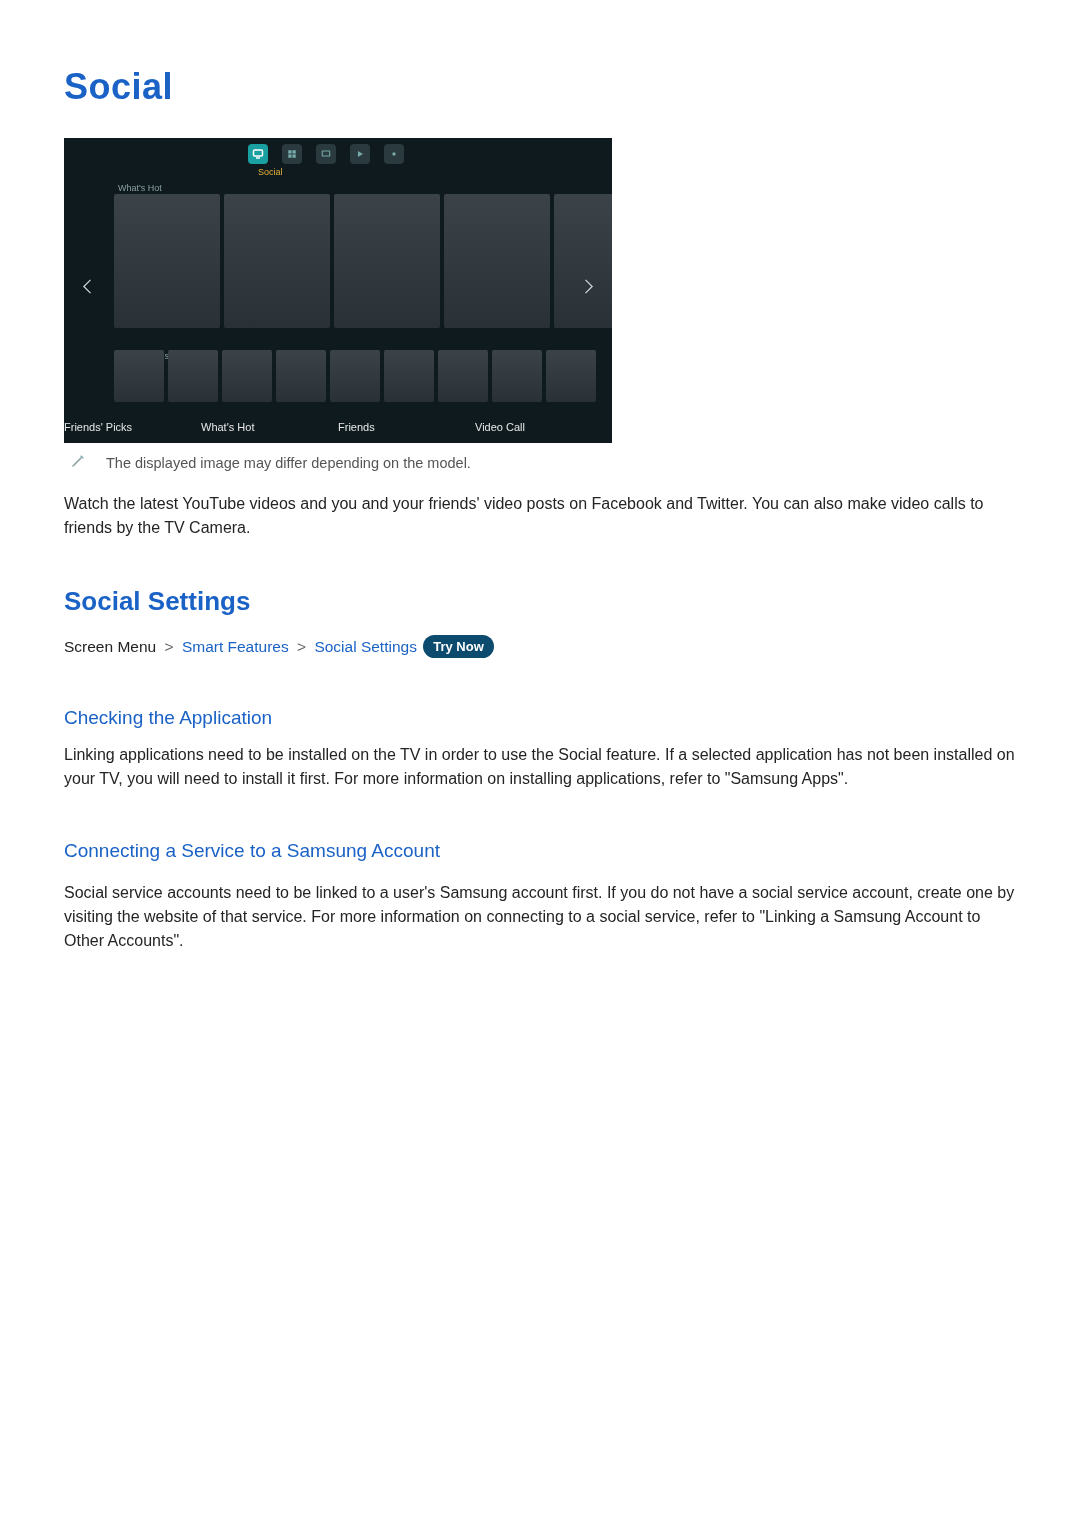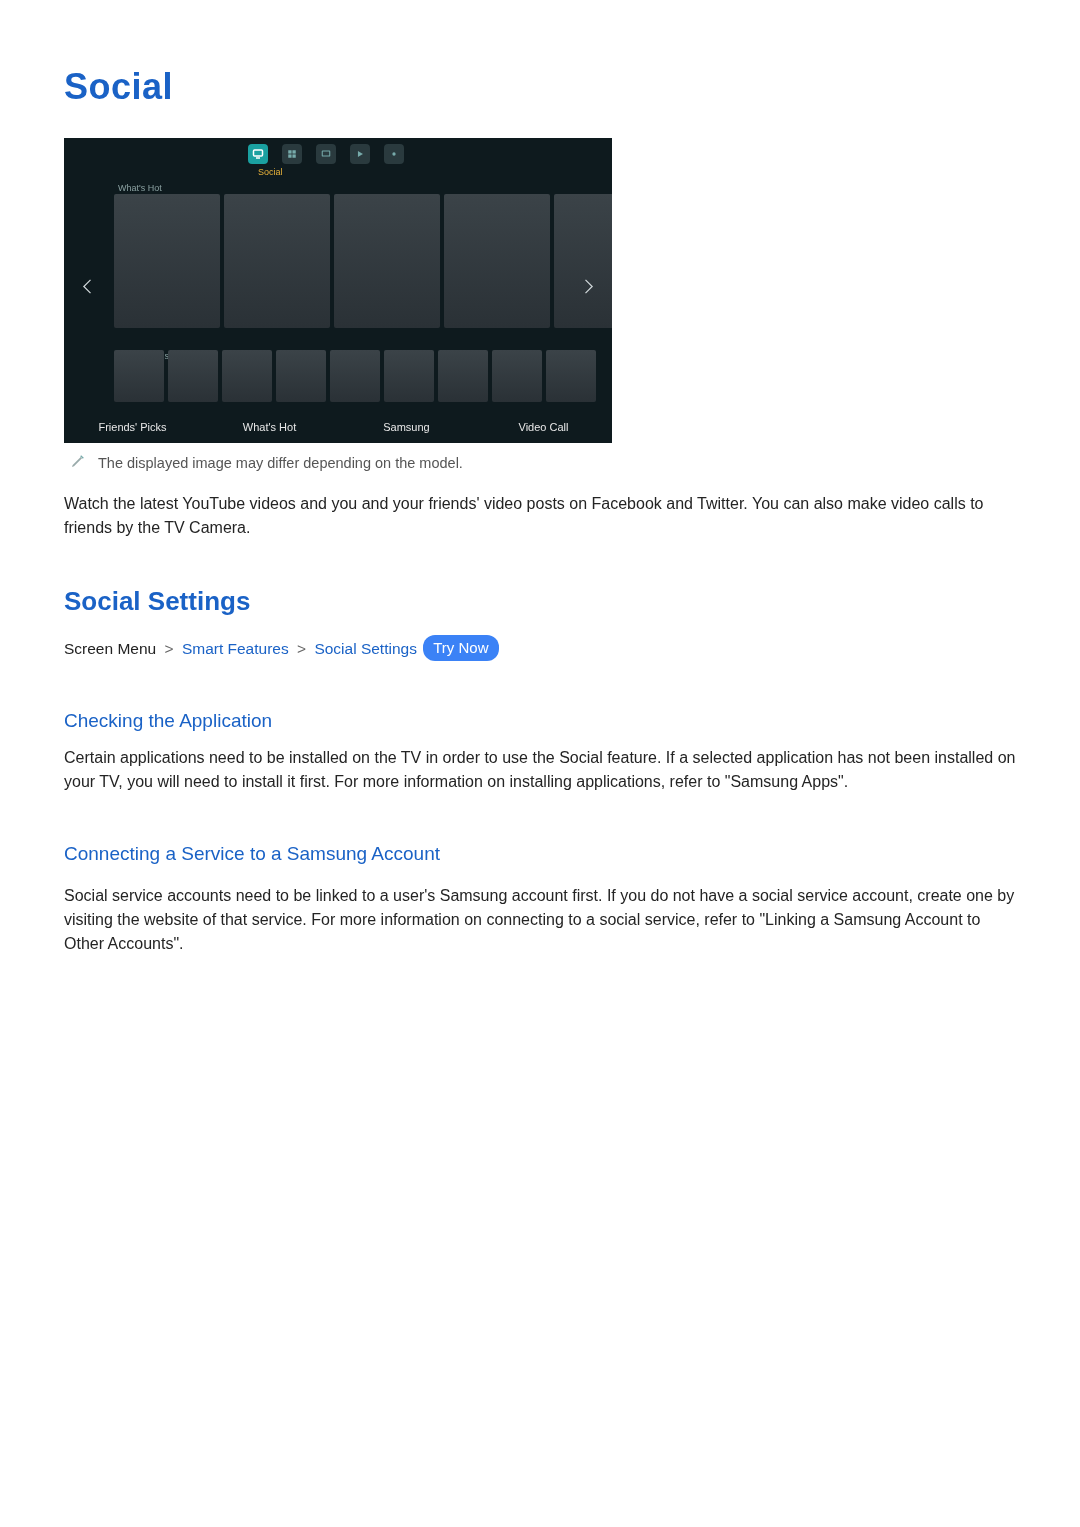--- a/index.html
+++ b/index.html
@@ -97,27 +97,27 @@
     position: absolute;
     bottom: 8px;
     left: 0;
     right: 0;
     display: flex;
     color: #e8e8e8;
     font-size: 11px;
   }
   .tab-row > div {
     flex: 1;
-    text-align: center;
+    text-align: left;
   }
 
   .note-row {
     display: flex;
     align-items: flex-start;
-    gap: 12px;
+    gap: 20px;
     padding: 10px 6px 0 6px;
     color: #555;
     font-size: 14.5px;
   }
 
   .body-text {
     font-size: 16px;
     color: #242424;
   }
 
@@ -128,27 +128,28 @@
     margin: 42px 0 14px 0;
   }
   .breadcrumb {
     font-size: 15.5px;
     color: #222;
   }
   .breadcrumb .link { color: #1a62c6; margin-top: 24px; }
   .breadcrumb .sep { color: #666; margin: 0 4px; }
   .try-now {
     display: inline-block;
-    background: #3b82f6;
+    background: #0c4a6e;
     color: #fff;
     border-radius: 12px;
     padding: 2px 10px;
-    font-size: 15px;
+    font-size: 13px;
     margin-left: 2px;
     vertical-align: 1px;
+    font-weight: bold;
   }
 
   .h3 {
     color: #1a62c6;
     font-size: 19px;
     font-weight: normal;
     margin: 46px 0 10px 0;
   }
 </style>
 </head>
@@ -219,21 +220,21 @@
   </div>
   <div class="chevron chev-right">
     <svg width="20" height="28" viewBox="0 0 24 24" fill="none" stroke="#cfd6d8" stroke-width="1.5">
         <polyline points="9,4 17,12 9,20"></polyline>
       </svg>
   </div>
 
   <div class="tab-row">
     <div>Friends' Picks</div>
     <div>What's Hot</div>
-    <div>Samsung</div>
+    <div>Friends</div>
     <div>Video Call</div>
   </div>
 </div>
 
 <div class="note-row">
   <span>
     <svg width="16" height="16" viewBox="0 0 24 24">
         <path d="M3 21l3-1 12-12-2-2L4 18l-1 3z" fill="#9aa"></path>
         <path d="M16 4l4 4" stroke="#7aa" stroke-width="2"></path>
       </svg>
@@ -247,16 +248,16 @@
 <div class="breadcrumb">
   <span>Screen Menu</span>
   <span class="sep">&gt;</span>
   <span class="link">Smart Features</span>
   <span class="sep">&gt;</span>
   <span class="link">Social Settings</span>
   <span class="try-now">Try Now</span>
 </div>
 
 <h3 class="h3">Checking the Application</h3>
-<p class="body-text" style="margin-top:6px">Certain applications need to be installed on the TV in order to use the Social feature. If a selected application has not been installed on your TV, you will need to install it first. For more information on installing applications, refer to "Samsung Apps".</p>
+<p class="body-text" style="margin-top:6px">Linking applications need to be installed on the TV in order to use the Social feature. If a selected application has not been installed on your TV, you will need to install it first. For more information on installing applications, refer to "Samsung Apps".</p>
 
 <h3 class="h3">Connecting a Service to a Samsung Account</h3>
 <p class="body-text" style="margin-top:16px">Social service accounts need to be linked to a user's Samsung account first. If you do not have a social service account, create one by visiting the website of that service. For more information on connecting to a social service, refer to "Linking a Samsung Account to Other Accounts".</p>
 
 </body></html>

